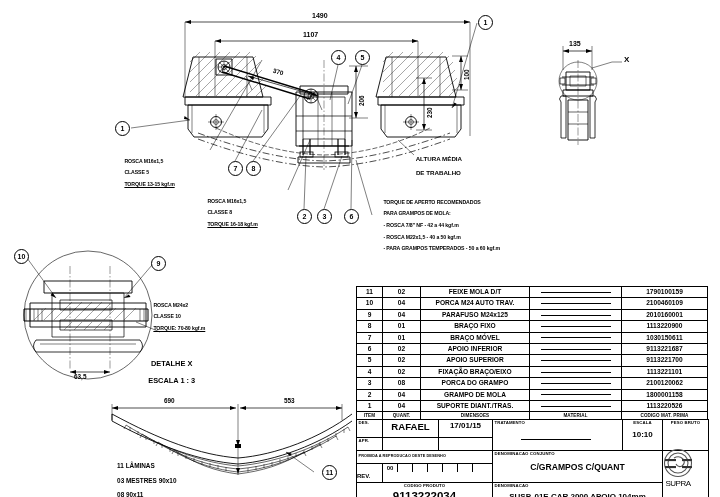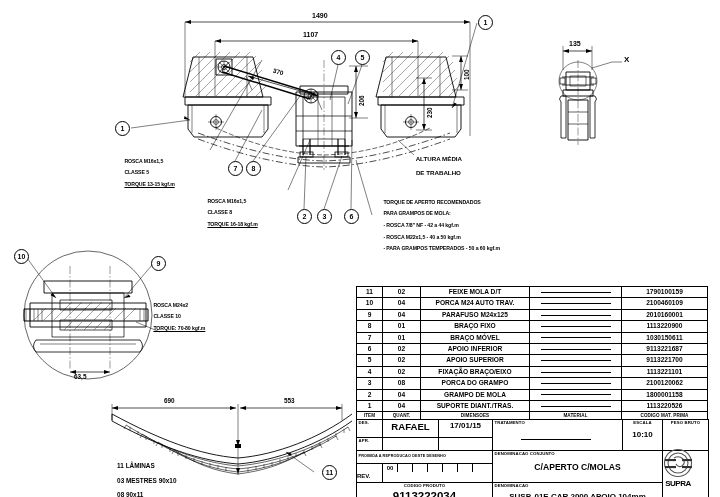--- a/index.html
+++ b/index.html
@@ -37,21 +37,21 @@
        padding-left:1.5px;letter-spacing:0.1px;}
   .lab.ctr{text-align:center;padding-left:0;}
   .val{font-size:8.6px;font-weight:bold;text-align:center;display:block;line-height:12px;}
   .val.big{font-size:11.5px;line-height:15px;}
   .val.mid{font-size:9.6px;line-height:14px;}
   .val.sm{font-size:8px;line-height:12px;}
   .revbox{font-size:6px;font-weight:bold;text-align:center;line-height:8px;}
   
   #logo{position:absolute;left:650px;top:448px;width:56px;height:46px;}
   .logotext{position:absolute;left:0;top:31px;width:56px;text-align:center;
-            font-size:8px;font-weight:bold;letter-spacing:-0.5px;}
+            font-size:8px;font-weight:normal;letter-spacing:-0.5px;}
 </style>
 </head>
 <body>
 
 <div id="sheet">
 
   <svg class="abs" style="left:0;top:0" width="720" height="497">
     <g stroke="#000" fill="none" stroke-width="0.7">
 
       <line x1="185" y1="22" x2="470" y2="22"></line>
@@ -366,20 +366,24 @@
     <span>ALTURA MÉDIA</span><br>
     <span class="u">DE TRABALHO</span>
   </div>
 
   <div class="txt note" style="left:148px;top:297px;">
     <span>ROSCA M24x2</span><br>
     <span>CLASSE 10</span><br>
     <span class="u">TORQUE: 70-80 kgf.m</span>
   </div>
 
+  <div class="txt" style="left:140px;top:352px;font-size:7.4px;text-align:center;">
+    <span>DETALHE X</span><br>
+    <span>ESCALA 1 : 3</span>
+  </div>
 
   <div class="txt" style="left:110px;top:455px;font-size:6.4px;">
     <span>11 LÂMINAS</span><br>
     <span>03 MESTRES 90x10</span><br>
     <span>08 90x11</span>
   </div>
 
   <div id="balloons">
       <div class="balloon" style="left: 478px; top: 15px;">1</div>
       <div class="balloon" style="left: 115px; top: 121px;">1</div>
@@ -535,21 +539,21 @@
           <span class="val sm"></span>
         </td>
         <td></td>
       </tr>
       <tr>
         <td colspan="3" style="height:12px">
           <span class="lab" style="font-size:3.8px;padding-top:3px;">PROIBIDA A REPRODUCAO DESTE DESENHO</span>
         </td>
         <td colspan="2" rowspan="2">
           <span class="lab">DENOMINACAO CONJUNTO</span>
-          <span class="val" style="margin-top:4px">C/APERTO C/MOLAS</span>
+          <span class="val" style="margin-top:4px">C/GRAMPOS C/QUANT</span>
         </td>
         <td rowspan="3"></td>
       </tr>
       <tr>
         <td style="height:12px">
           <span class="revbox" style="padding-top:2px">REV.</span>
         </td>
         <td colspan="2" style="padding:0">
           <div style="display:flex;height:100%;">
             <div style="width:14px;border-right:1px solid #000;" class="revbox">00</div>

